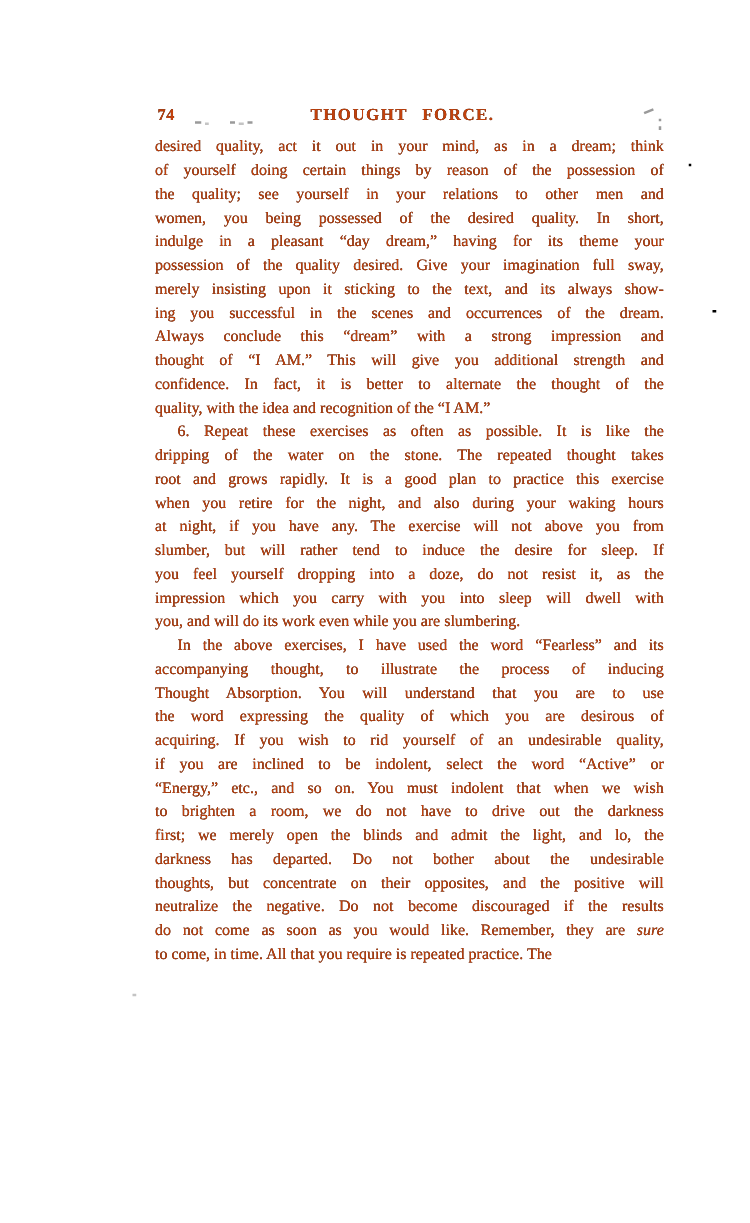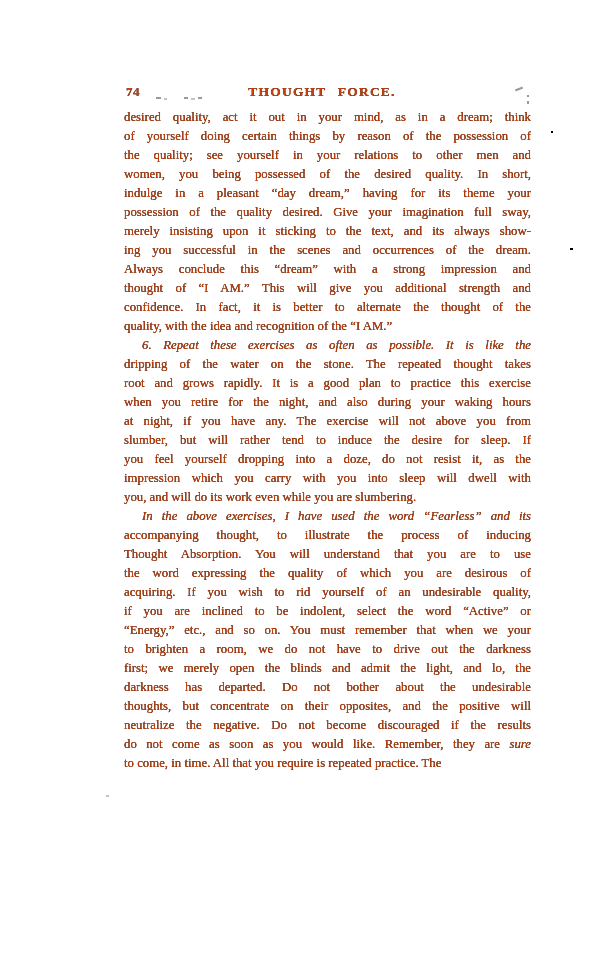--- a/index.html
+++ b/index.html
@@ -55,21 +55,21 @@
   }
   .text-line {
     height: 19px;
     line-height: 19px;
     font-size: 12.8px;
     text-align: justify;
     text-align-last: justify;
     white-space: normal;
     text-shadow: 0 0 0.5px #000;
   }
-  .text-line.first-indent { text-indent: 18px; font-style: italic; }
+  .text-line.first-indent { text-indent: 18px; }
   .text-line.para-last { text-align-last: left; }
   .text-line i { font-style: italic; }
   
   .artifact {
     position: absolute;
     background: #000;
   }
   .artifact.gray { background: #9a9a9a; }
   .artifact.lightgray { background: #c4c4c4; }
 </style>
@@ -104,21 +104,21 @@
       <div class="text-line">slumber, but will rather tend to induce the desire for sleep.  If</div>
       <div class="text-line">you feel yourself dropping into a doze, do not resist it, as the</div>
       <div class="text-line">impression which you carry with you into sleep will dwell with</div>
       <div class="text-line para-last">you, and will do its work even while you are slumbering.</div>
       <div class="text-line first-indent">In the above exercises, I have used the word “Fearless” and its</div>
       <div class="text-line">accompanying thought, to illustrate the process of inducing</div>
       <div class="text-line">Thought Absorption.  You will understand that you are to use</div>
       <div class="text-line">the word expressing the quality of which you are desirous of</div>
       <div class="text-line">acquiring.  If you wish to rid yourself of an undesirable quality,</div>
       <div class="text-line">if you are inclined to be indolent, select the word “Active” or</div>
-      <div class="text-line">“Energy,” etc., and so on.  You must remember that when we your</div>
+      <div class="text-line">“Energy,” etc., and so on.  You must indolent that when we wish</div>
       <div class="text-line">to brighten a room, we do not have to drive out the darkness</div>
       <div class="text-line">first; we merely open the blinds and admit the light, and lo, the</div>
       <div class="text-line">darkness has departed.  Do not bother about the undesirable</div>
       <div class="text-line">thoughts, but concentrate on their opposites, and the positive will</div>
       <div class="text-line">neutralize the negative.  Do not become discouraged if the results</div>
       <div class="text-line">do not come as soon as you would like.  Remember, they are <i>sure</i></div>
       <div class="text-line para-last">to come, in time.  All that you require is repeated practice.  The</div>
     </div>
 
   <div id="artifacts">

